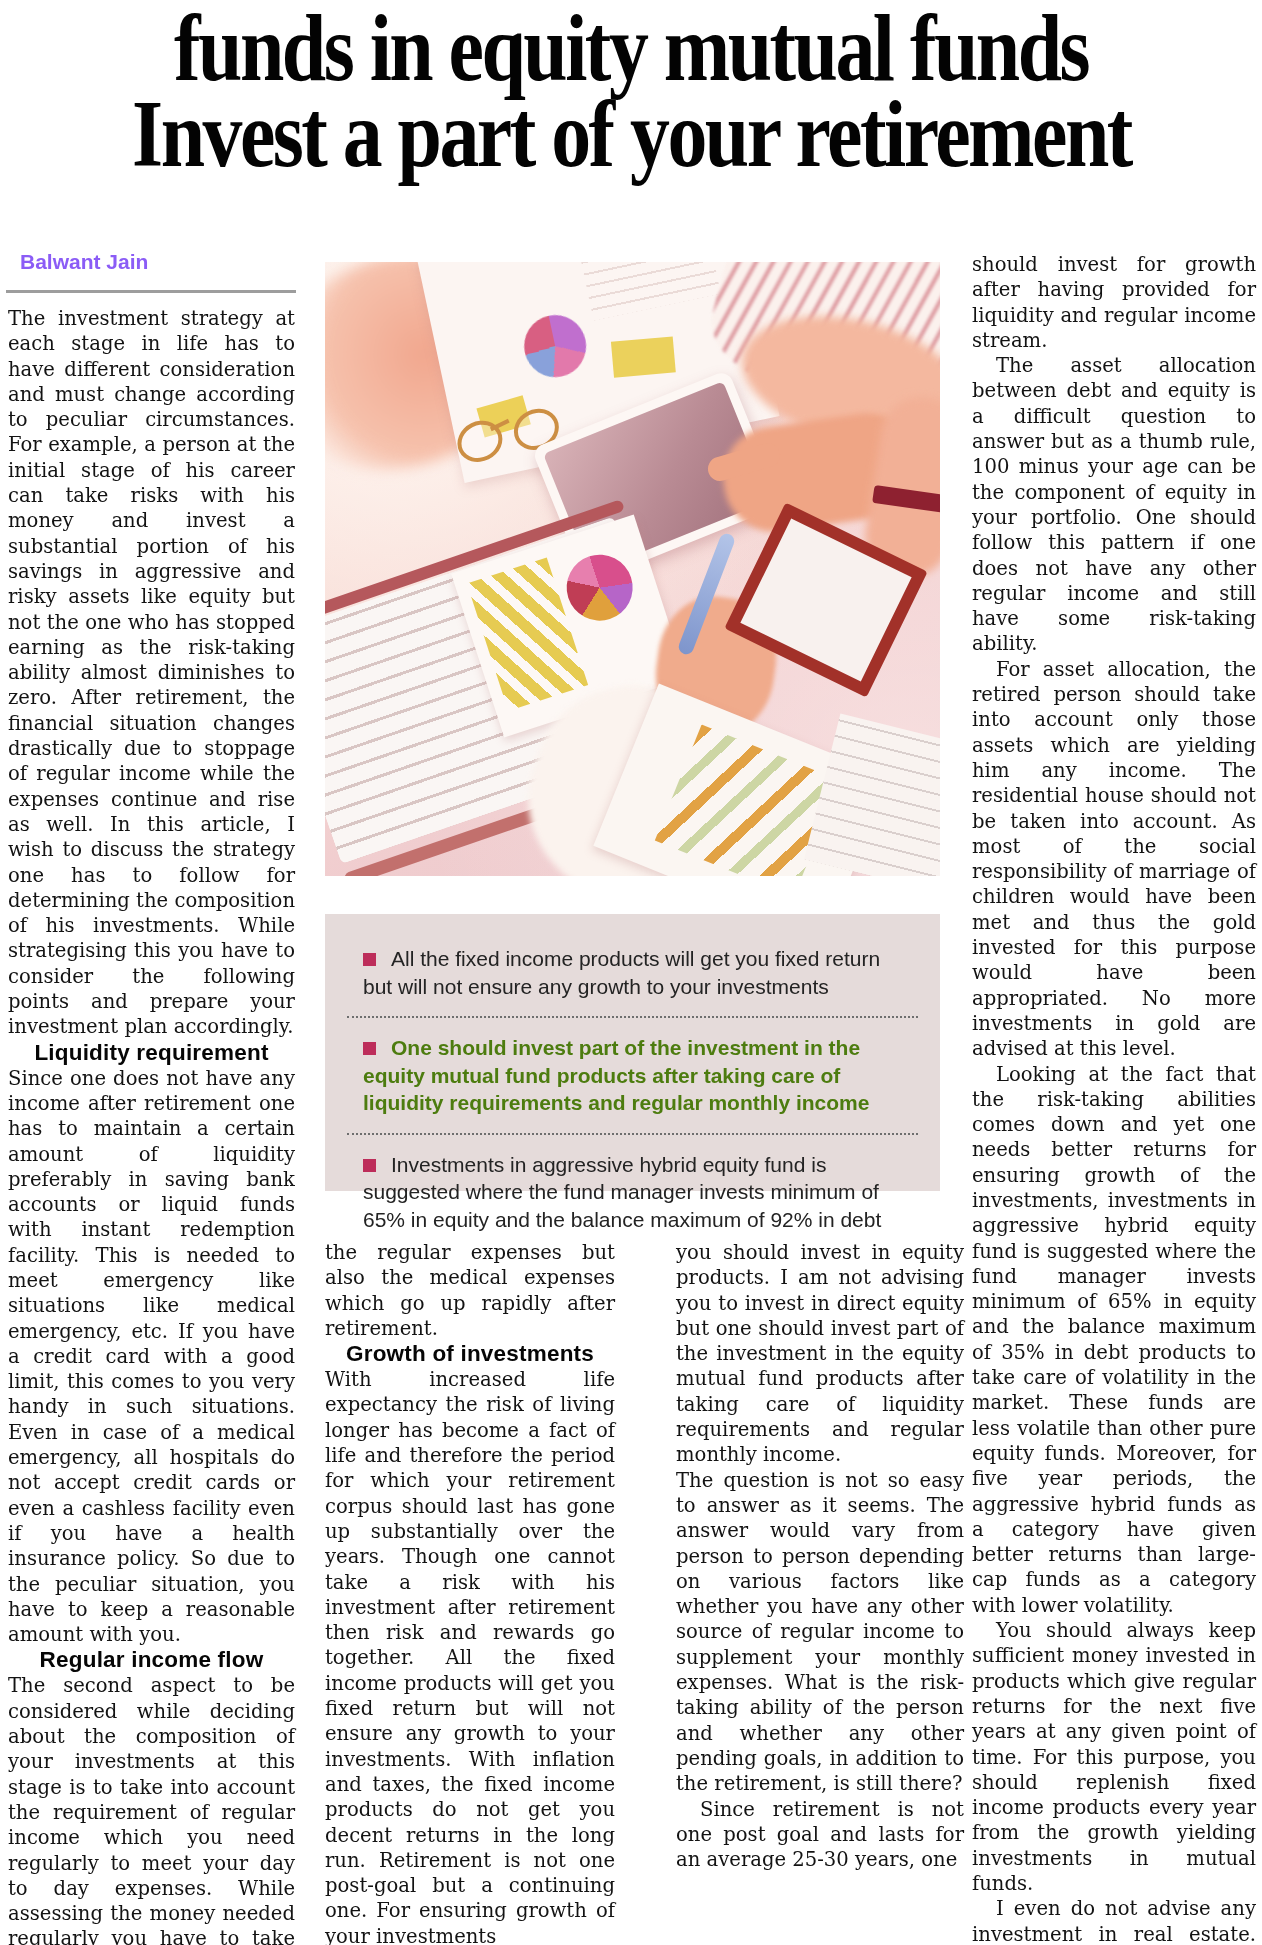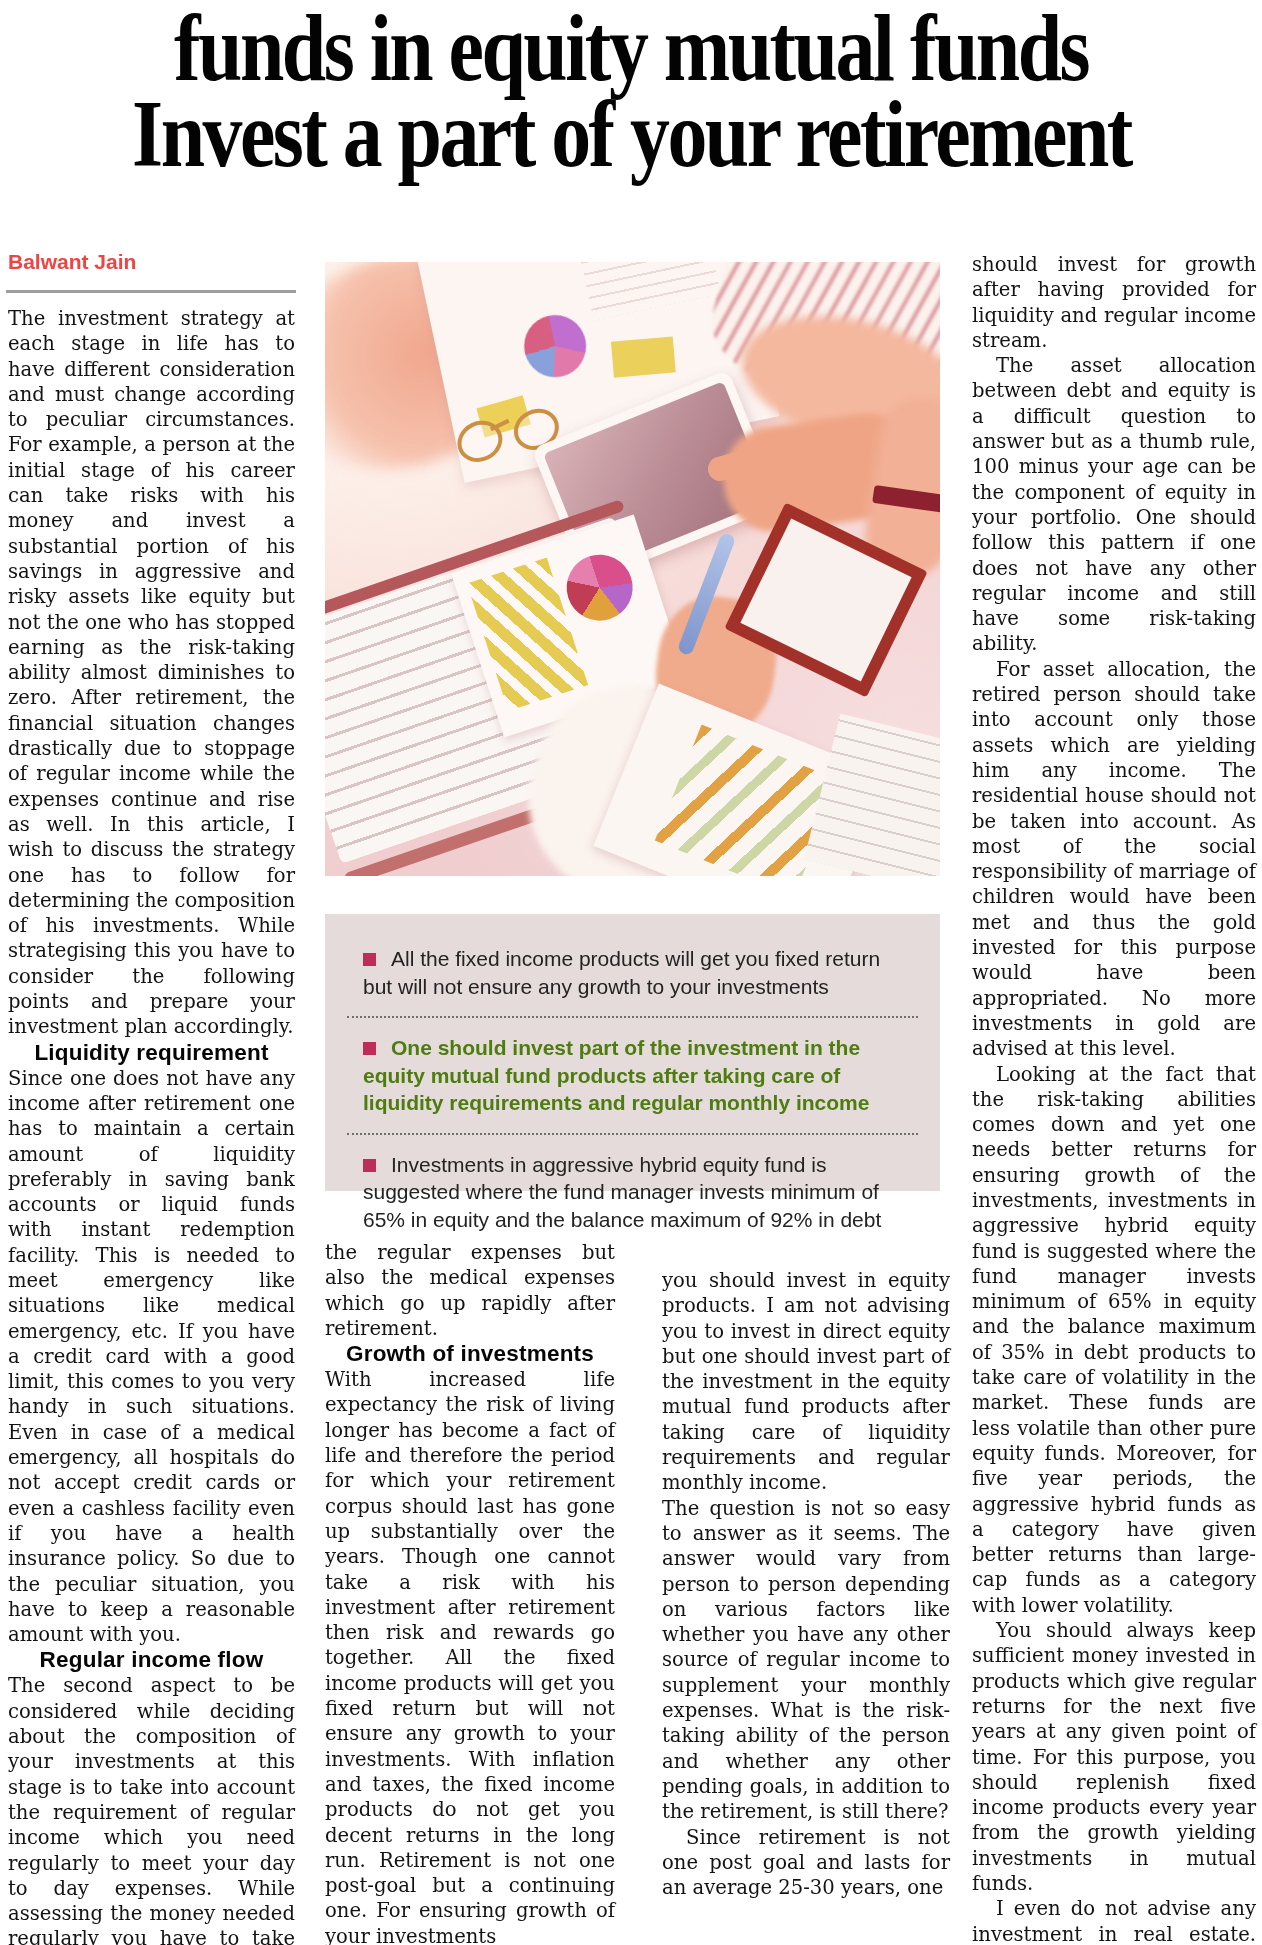--- a/index.html
+++ b/index.html
@@ -6,35 +6,35 @@
   .page { position:relative; width:1262px; height:1945px; background:#ffffff; overflow:hidden; }
 
   
   .headline { position:absolute; top:4px; left:0; width:1262px; text-align:center;
               font-family:"Liberation Serif", serif; font-weight:bold; color:#030303; }
   .hl-line { height:86px; line-height:88px; font-size:95px; }
   .hl-line .hl-inner { display:inline-block; transform:scaleX(0.84); transform-origin:center;
                        white-space:nowrap; letter-spacing:-3px; }
 
   
-  .byline { position:absolute; left:8px; top:250px; width:288px;
-            font-family:"Liberation Sans", sans-serif; font-weight:bold; font-size:21px; color:#ef4444; }
+  .byline { position:absolute; left:20px; top:250px; width:288px;
+            font-family:"Liberation Sans", sans-serif; font-weight:bold; font-size:21px; color:#8b5cf6; }
   .byline-rule { position:absolute; left:6px; top:290px; width:290px; height:3px; background:#9d9d9d; }
 
   
   .col { position:absolute; font-family:"DejaVu Serif", serif; font-size:19.6px;
          line-height:25.3px; text-align:justify; color:#131313; }
   .col p { margin:0; }
   .col p.ind { text-indent:24px; }
   .subhead { font-family:"Liberation Sans", sans-serif; font-weight:bold; font-size:22.5px;
              line-height:26px; margin:13px 0 3px 0; text-align:center; color:#060606; letter-spacing:0.2px; }
 
   .col1 { left:8px;   top:306px;  width:287px; }
   .col2 { left:325px; top:1240px; width:290px; }
-  .col3 { left:662px; top:1240px; width:288px;margin-top:28px; }
+  .col3 { left:676px; top:1240px; width:288px; }
   .col4 { left:972px; top:252px;  width:284px; }
 
   
   .strategy-bar { position:absolute; left:325px; top:876px; width:615px; height:38px;
                   background:#0b0b0b; color:#ffffff; font-family:"Liberation Sans", sans-serif;
                   font-weight:bold; font-size:30px; line-height:38px; }
   .strategy-bar .bar-inner { display:inline-block; transform:scaleX(0.88); transform-origin:left center;
                              padding-left:26px; letter-spacing:0.5px; white-space:nowrap; }
   .strategy-box { position:absolute; left:325px; top:914px; width:615px; height:277px;
                   background:#e5dbda; box-sizing:border-box; padding:15px 22px 0 22px;

